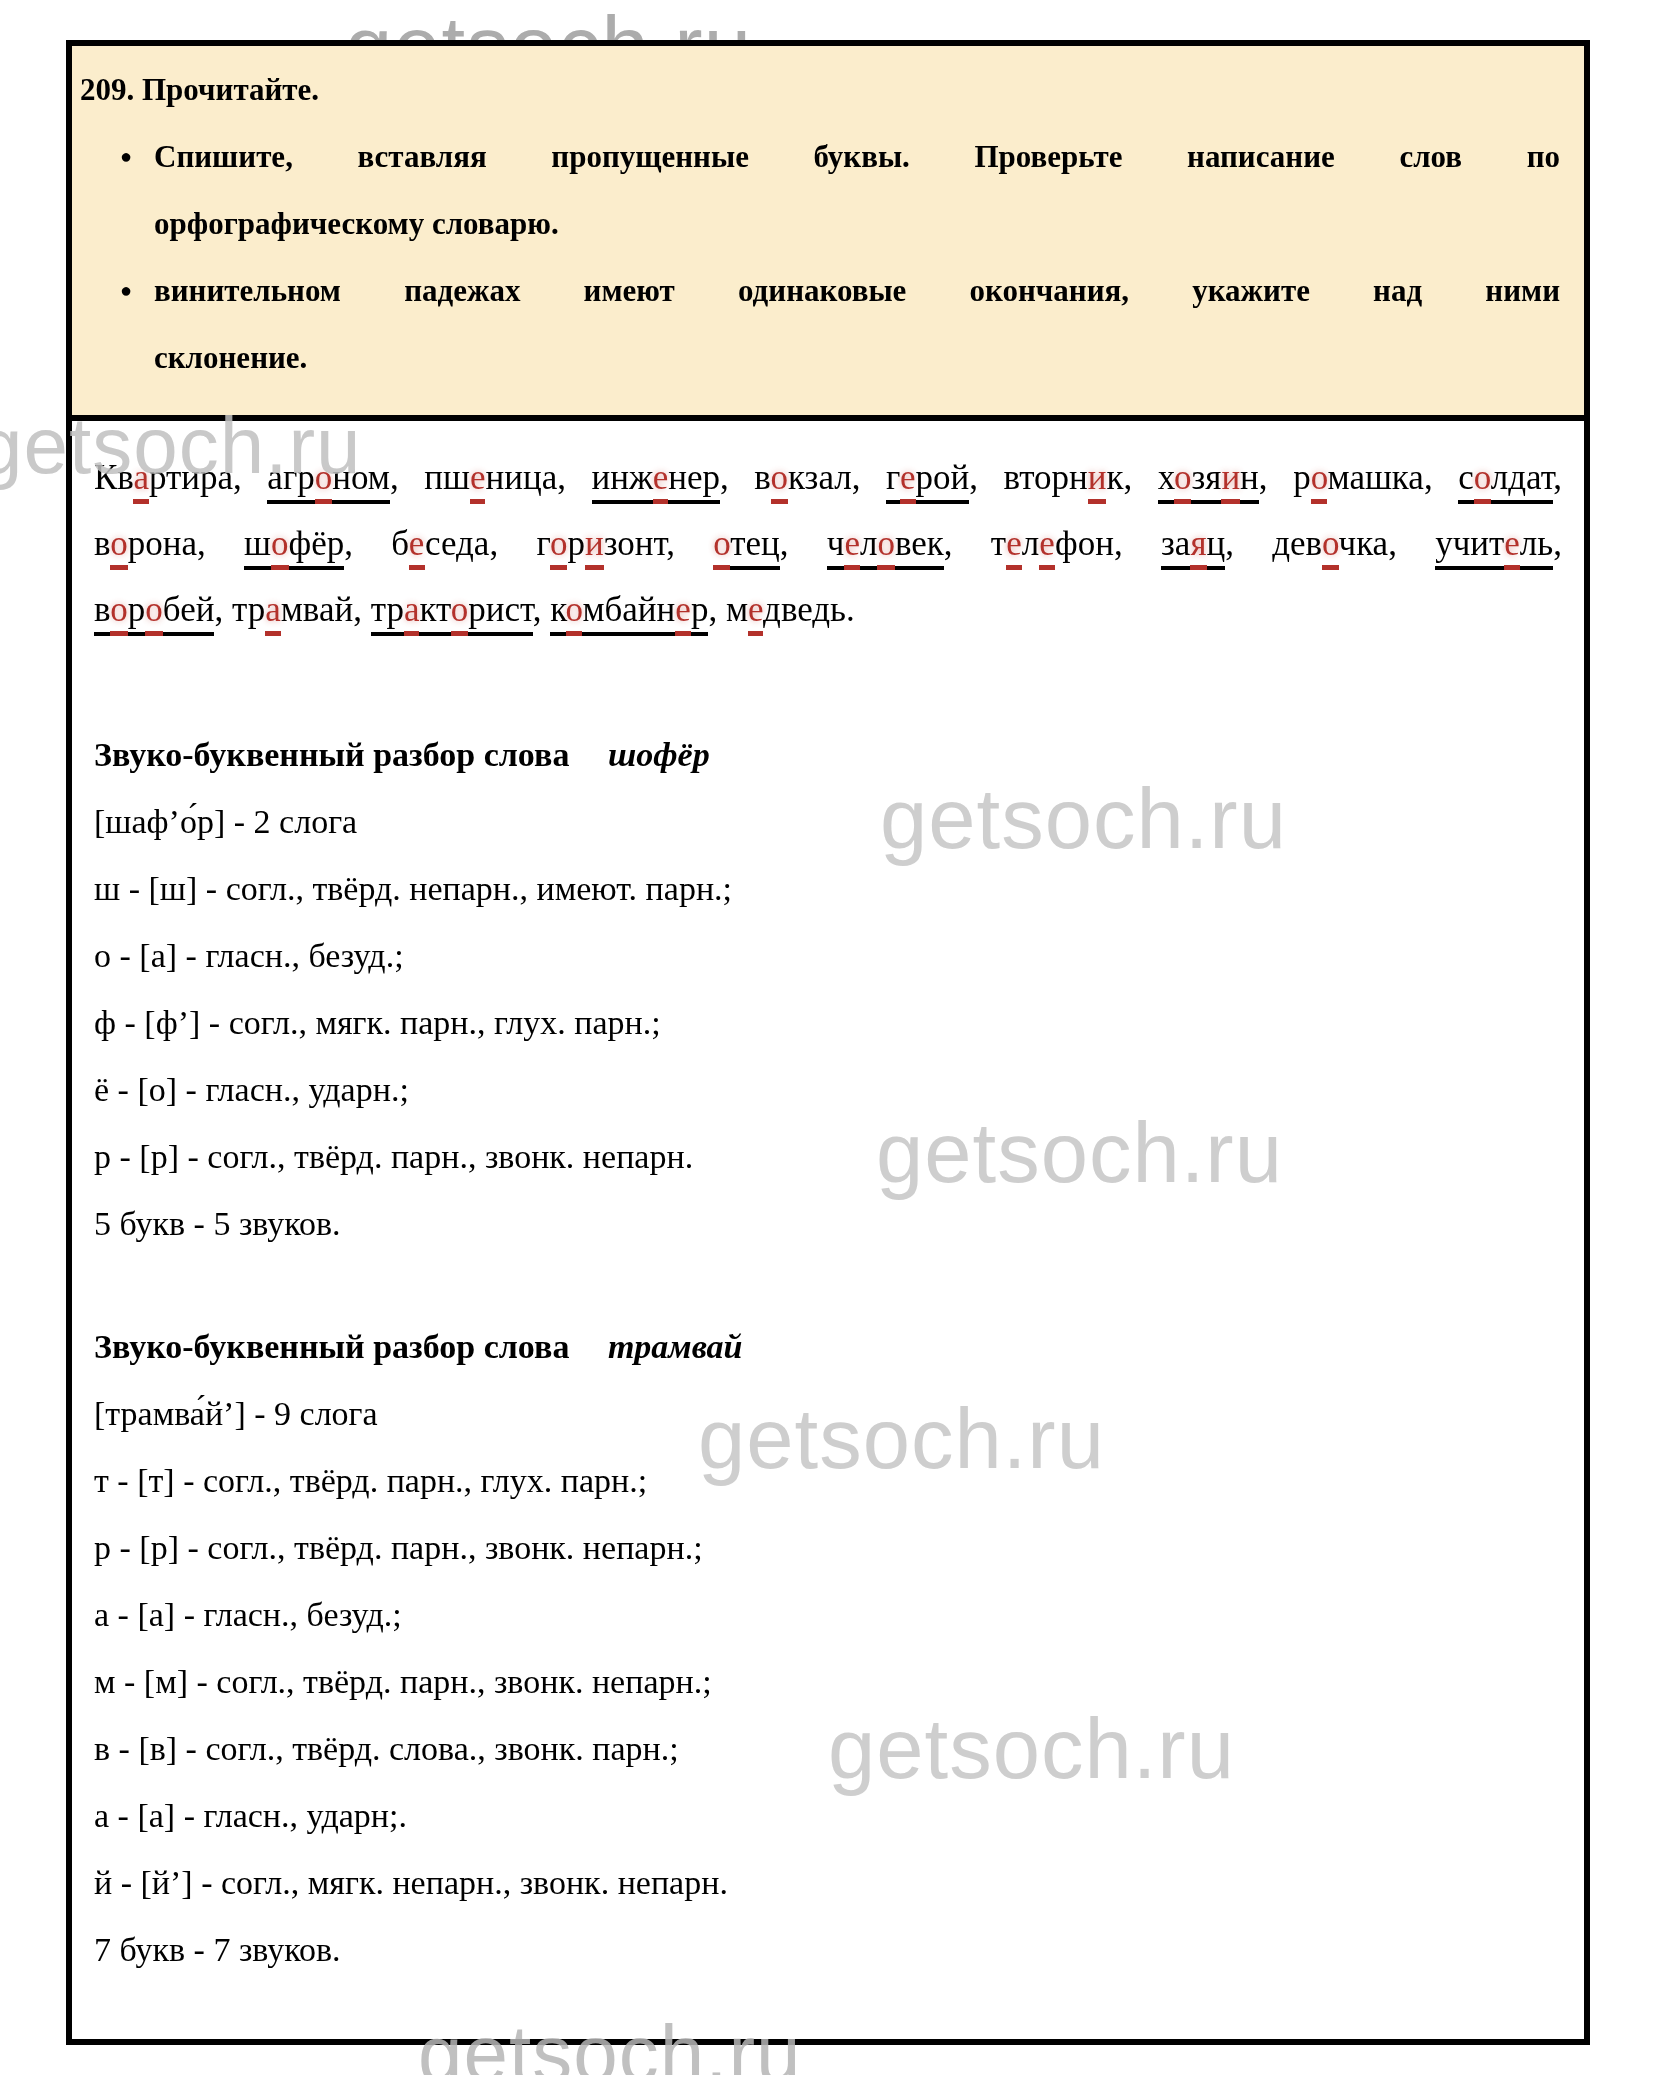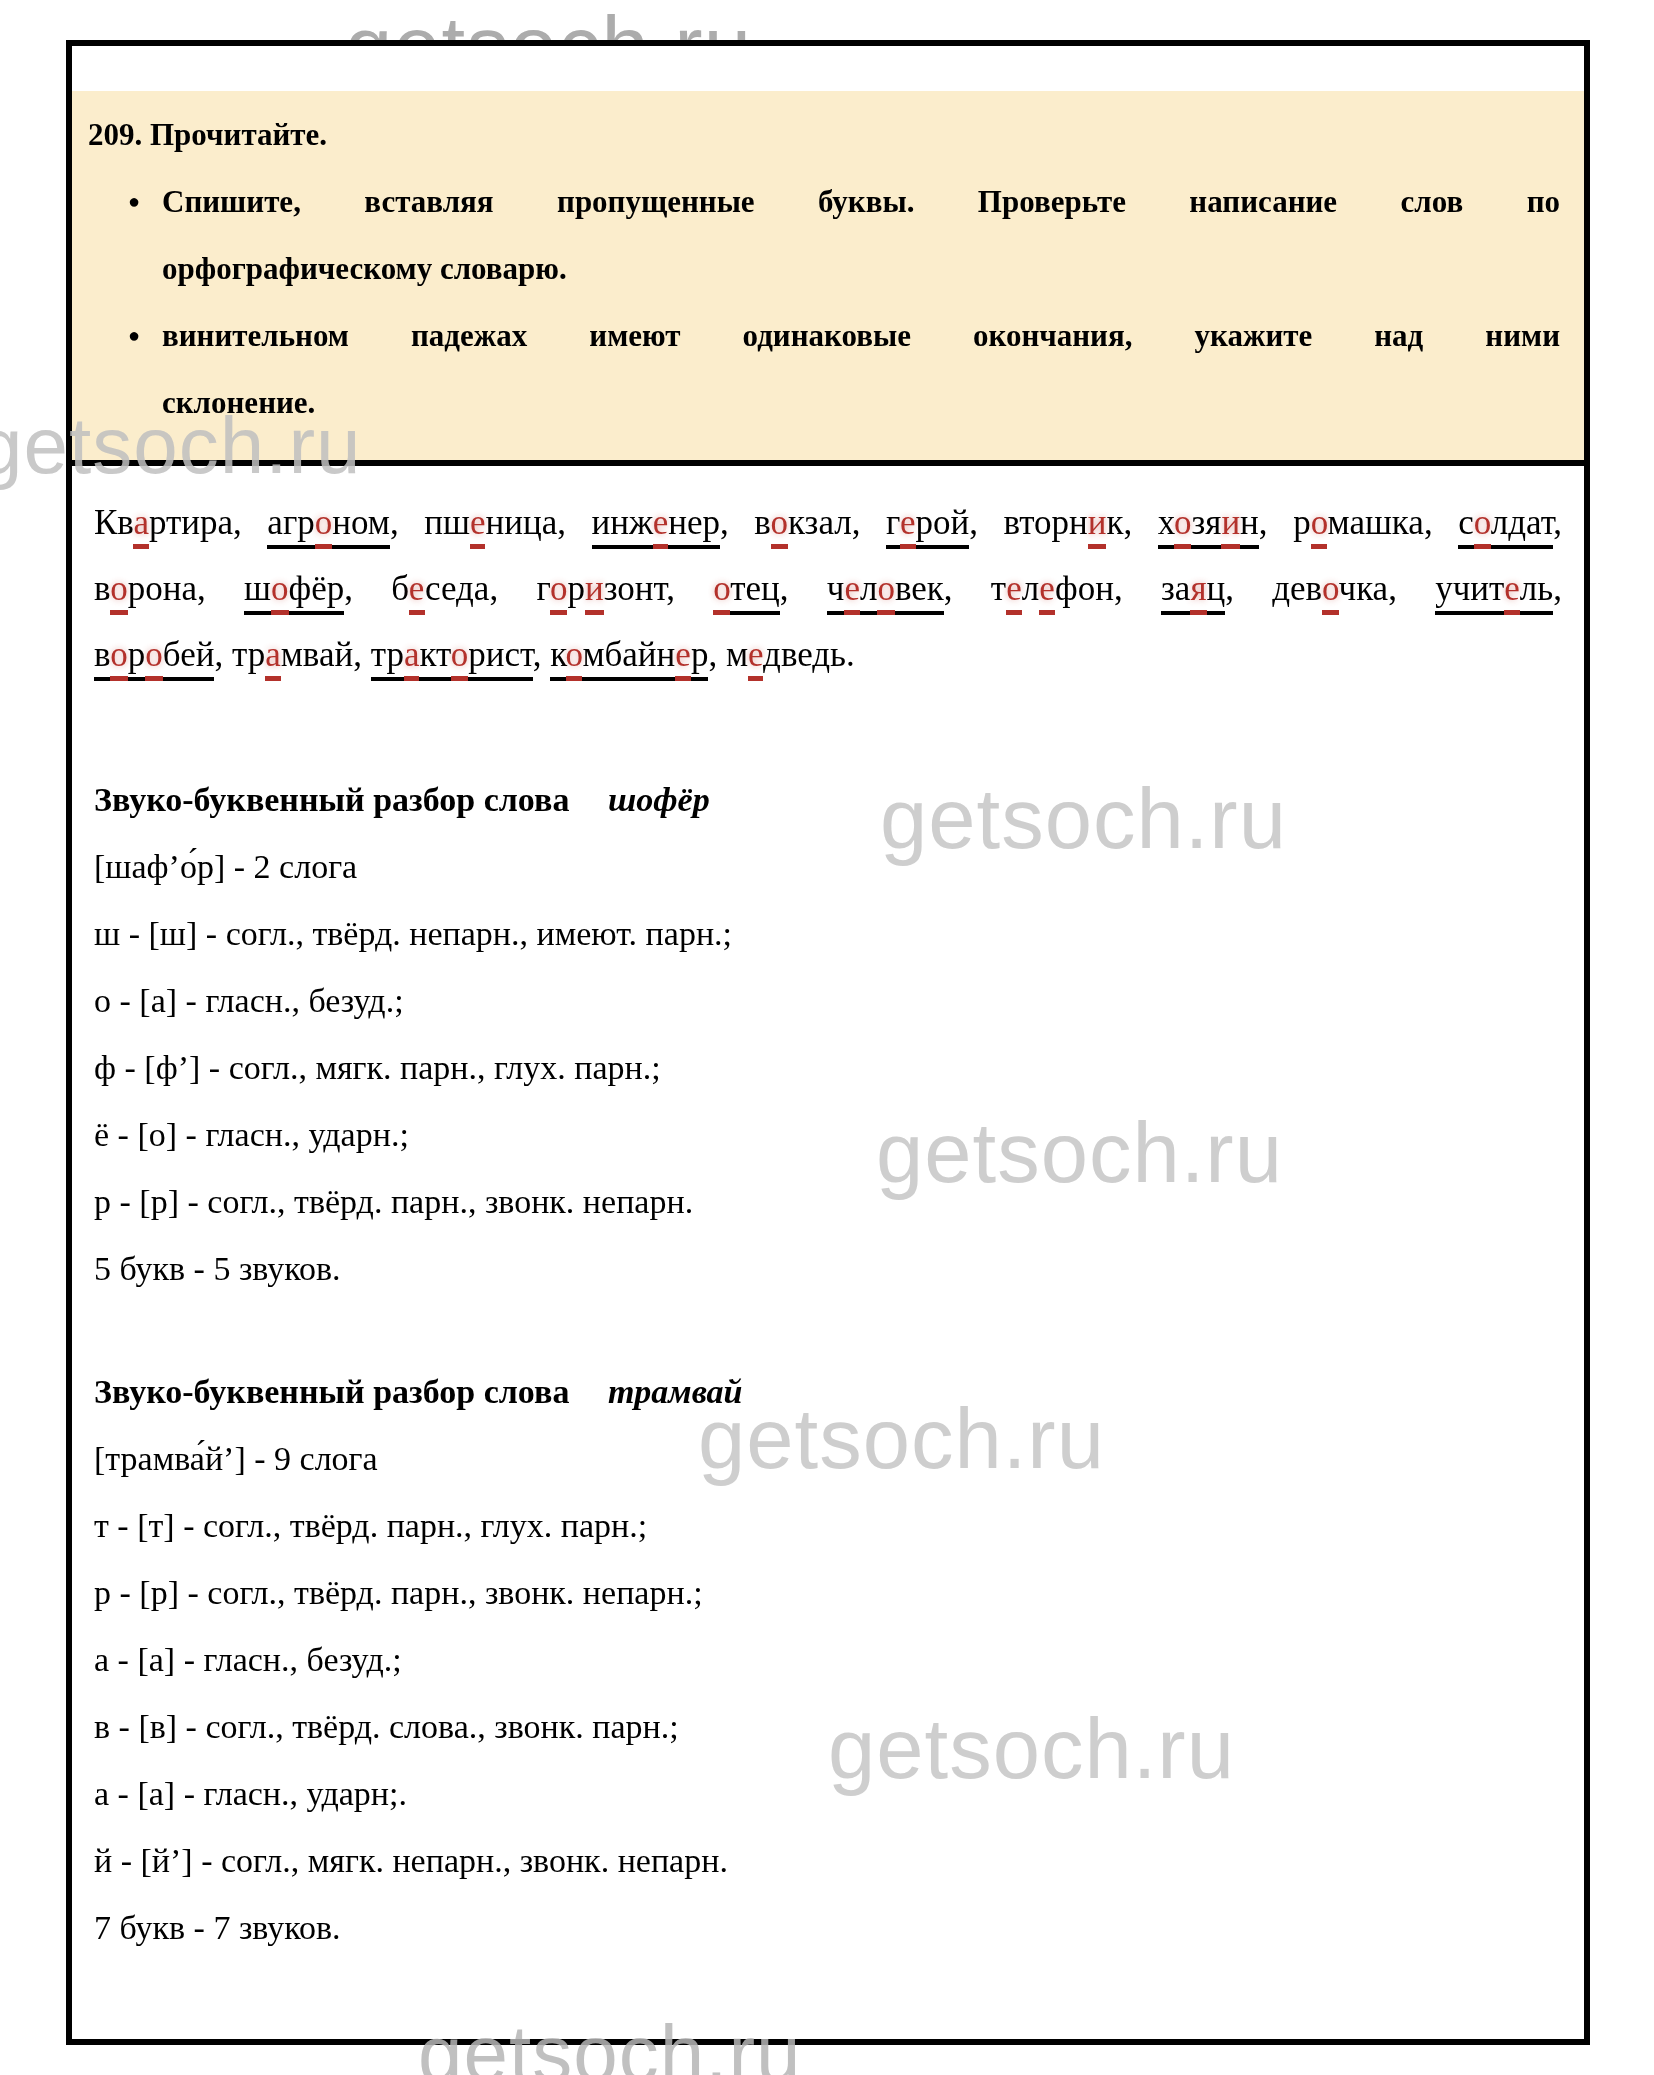--- a/index.html
+++ b/index.html
@@ -33,25 +33,24 @@
     width:1524px; height:2005px;
     border:6px solid #000;
     background:#ffffff;
     z-index:1;
   }
 
   
   .task {
     background:#FBEDCC;
     border-bottom:6px solid #000;
-    padding:10px 24px 24px 16px;
+    padding:10px 24px 24px 8px;
     font-weight:bold;
     font-size:31px;
     line-height:67px;
-    margin-top:45px;
   }
   .bullet { display:flex; padding-left:40px; }
   .dot { width:34px; flex:none; font-size:20px; line-height:67px; }
   .btext { flex:1; }
   .jline { }
   .just { text-align:justify; text-align-last:justify; }
 
   
   .answer { padding:24px 22px 0 22px; }
 
@@ -124,20 +123,21 @@
       <div class="section s2">
         <div class="s-heading">
           <span>Звуко-буквенный разбор слова</span>
           <span class="hw">трамвай</span>
         </div>
         <div>
             <div class="sline">[трамва́й’] - 9 слога</div>
             <div class="sline">т - [т] - согл., твёрд. парн., глух. парн.;</div>
             <div class="sline">р - [р] - согл., твёрд. парн., звонк. непарн.;</div>
             <div class="sline">а - [а] - гласн., безуд.;</div>
+            <div class="sline">м - [м] - согл., твёрд. парн., звонк. непарн.;</div>
             <div class="sline">в - [в] - согл., твёрд. слова., звонк. парн.;</div>
             <div class="sline">а - [а] - гласн., ударн;.</div>
             <div class="sline">й - [й’] - согл., мягк. непарн., звонк. непарн.</div>
             <div class="sline">7 букв - 7 звуков.</div>
           </div>
       </div>
     </div>
 
   </div>
 <div class="watermark under" style="left: 345px; top: -2px; font-size: 85px; color: rgb(158, 158, 158);">getsoch.ru</div>

